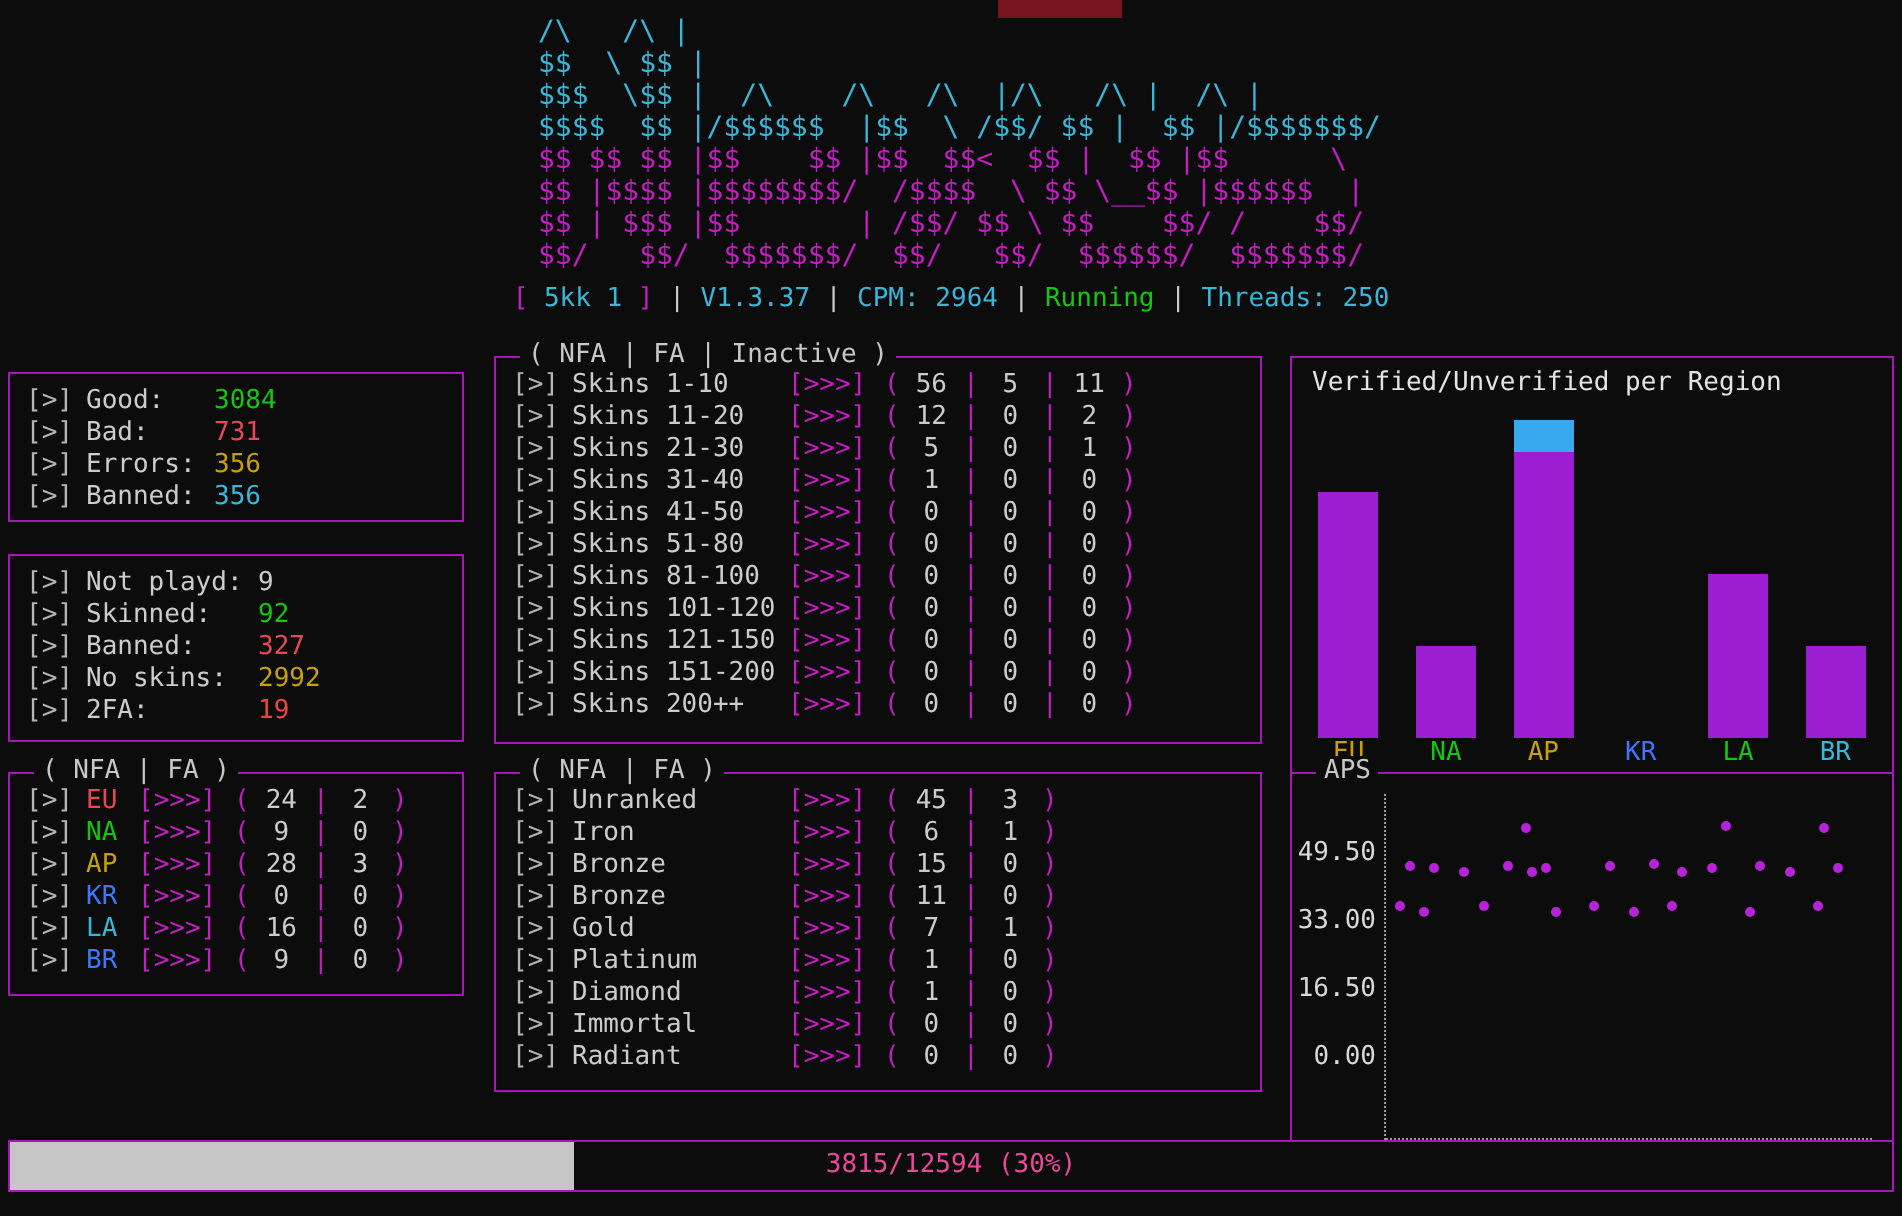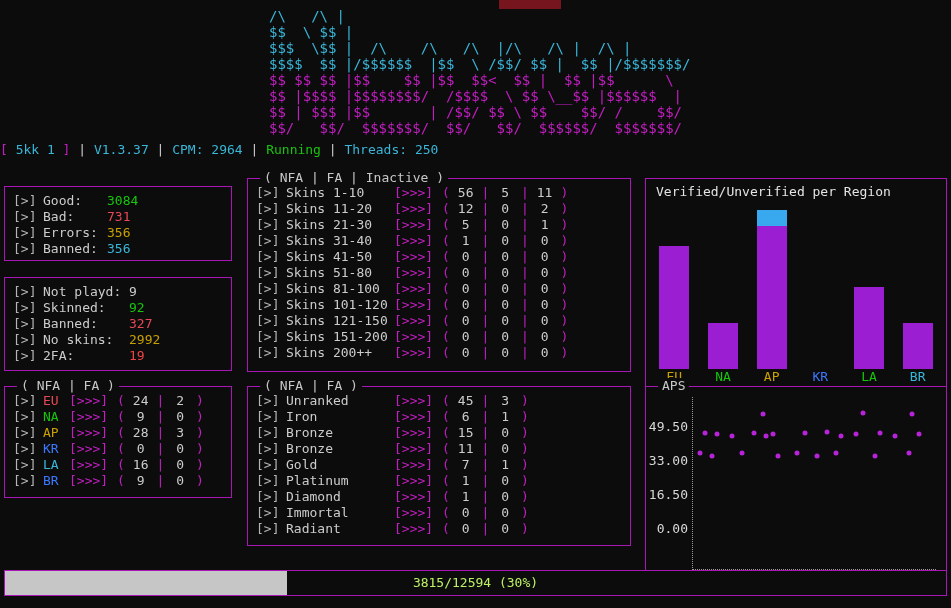--- a/index.html
+++ b/index.html
@@ -1,20 +1,20 @@
 <!DOCTYPE html>
 <html><head>
 <meta charset="utf-8">
 <style>
   *{margin:0;padding:0;box-sizing:border-box}
   html,body{width:951px;height:608px}
   body{background:#0c0c0c;font-family:"DejaVu Sans Mono","Liberation Mono",monospace;font-size:13px;color:#ccc;position:relative;overflow:hidden}
   #red-artifact{position:absolute;left:499px;top:0;width:62px;height:9px;background:#77151f}
   #ascii-logo{position:absolute;top:8px;left:50%;transform:translateX(-50%);font-size:14px;line-height:16px;white-space:pre;text-align:left}
-  #status-line{position:absolute;top:142px;left:0;width:100%;text-align:left;white-space:pre}
+  #status-line{position:absolute;top:142px;left:0;width:100%;text-align:center;white-space:pre}
   .box{position:absolute;border:1px solid #a816b8;background:#0c0c0c}
   .box-title{position:absolute;top:-9px;left:12px;background:#0c0c0c;padding:0 4px;color:#c8c8c8;white-space:pre}
   .rows{padding:6px 8px 0 8px}
   .row{display:flex;height:16px;line-height:16px;white-space:pre;align-items:center}
   .pfx{width:30px;color:#b5b5b5}
   .lbl{color:#ccc}
   #box-results .lbl{width:64px}
   #box-account .lbl{width:86px}
   .lbl-sm{width:26px}
   .lbl-lg{width:108px}
@@ -30,21 +30,21 @@
   #chart-title{position:absolute;top:5px;left:10px;color:#e4e4e4}
   #bar-plot{position:absolute;left:4px;right:4px;top:26px;bottom:4px;display:flex}
   .bar-slot{flex:1;display:flex;flex-direction:column;align-items:center}
   .bar-stack{flex:1;width:30px;display:flex;flex-direction:column;justify-content:flex-end}
   .bar-label{height:16px;line-height:16px}
   #scatter-area{position:absolute;left:46px;right:10px;top:10px;bottom:15px;border-left:1px dotted #9a9a9a;border-bottom:1px dotted #9a9a9a}
   .dot{position:absolute;width:5px;height:5px;border-radius:50%;transform:translate(-50%,50%)}
   .ytick{position:absolute;left:2px;width:40px;text-align:right;color:#d8d8d8}
   #progress-box{left:4px;top:570px;width:943px;height:26px;overflow:hidden}
   #progress-fill{position:absolute;left:0;top:0;bottom:0;background:#c6c6c6}
-  #progress-text{position:absolute;left:0;right:0;top:0;text-align:center;line-height:24px;color:#bef264}
+  #progress-text{position:absolute;left:0;right:0;top:0;text-align:center;line-height:24px;color:#ec4899}
 </style>
 </head>
 <body>
 
 <div id="terminal">
 
   <div id="red-artifact"></div>
 
   <pre id="ascii-logo"><div style="color: rgb(58, 182, 217);"> /\   /\ |</div><div style="color: rgb(58, 182, 217);"> $$  \ $$ |</div><div style="color: rgb(58, 182, 217);"> $$$  \$$ |  /\    /\   /\  |/\   /\ |  /\ |</div><div style="color: rgb(58, 182, 217);"> $$$$  $$ |/$$$$$$  |$$  \ /$$/ $$ |  $$ |/$$$$$$$/</div><div style="color: rgb(194, 30, 194);"> $$ $$ $$ |$$    $$ |$$  $$&lt;  $$ |  $$ |$$      \</div><div style="color: rgb(194, 30, 194);"> $$ |$$$$ |$$$$$$$$/  /$$$$  \ $$ \__$$ |$$$$$$  |</div><div style="color: rgb(194, 30, 194);"> $$ | $$$ |$$       | /$$/ $$ \ $$    $$/ /    $$/</div><div style="color: rgb(194, 30, 194);"> $$/   $$/  $$$$$$$/  $$/   $$/  $$$$$$/  $$$$$$$/</div></pre>
 

